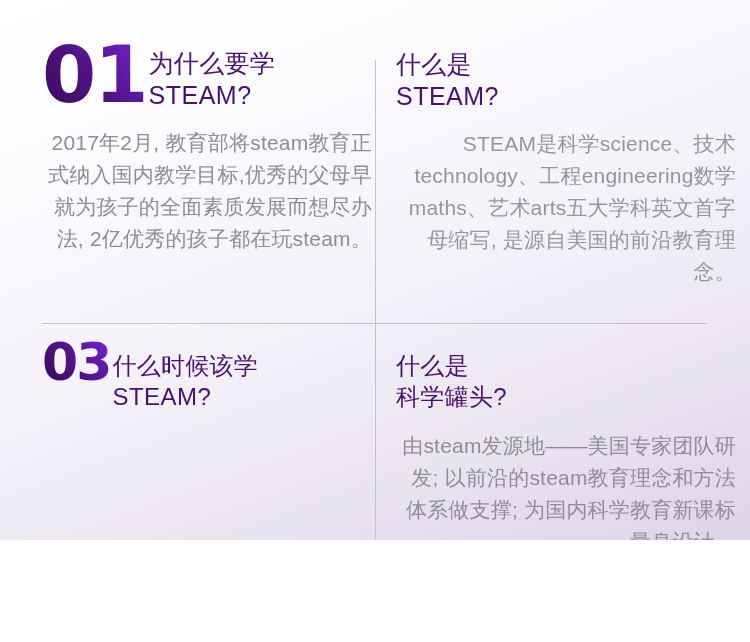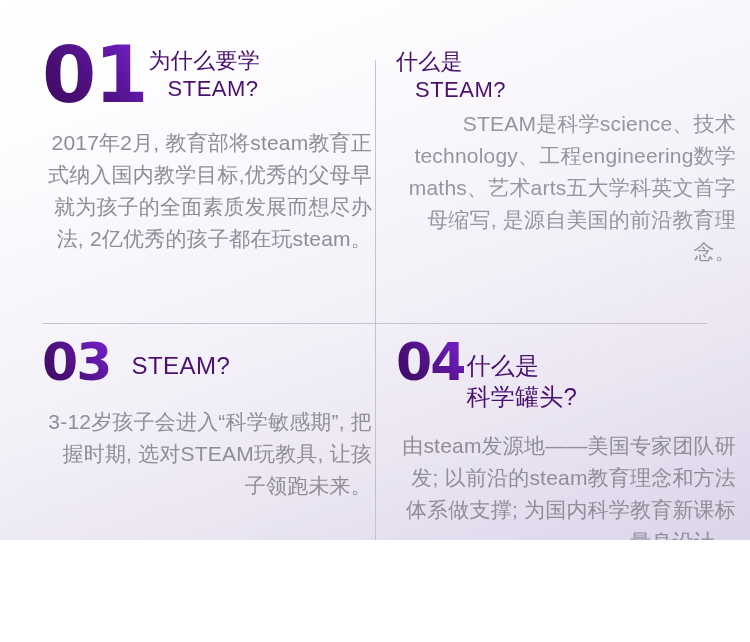--- a/index.html
+++ b/index.html
@@ -76,42 +76,42 @@
     -webkit-text-fill-color: transparent;
     flex: 0 0 auto;
     margin-right: 2px;
     white-space: nowrap;
   }
   .block-03 .numeral,
   .block-04 .numeral { font-size: 52px; }
 
   .title {
     color: #4a1070;
-    font-size: 22px;
+    font-size: 25px;
     line-height: 1.28;
     padding-top: 9px;
     letter-spacing: .3px;
     white-space: nowrap;
   }
   .block-02 .title { padding-top: 10px; }
   .block-03 .title { padding-top: 13px; font-size: 24px; }
   .block-04 .title { padding-top: 13px; font-size: 24px; }
   .title .line { display: block; }
-  .title .line-latin { letter-spacing: .5px; margin-left: 19px; }
+  .title .line-latin { letter-spacing: .5px; }
 
   
   .body-text {
     margin-top: 14px;
     color: #8e8c96;
     font-size: 21px;
     line-height: 1.52;
     letter-spacing: .2px;
     text-align: right;
   }
-  .block-02 .body-text { margin-top: 4px; color: #96949e; }
+  .block-02 .body-text { margin-top: 16px; color: #96949e; }
   .block-03 .body-text { margin-top: 18px; color: #8f8d98; }
   .block-04 .body-text { margin-top: 18px; color: #8f8d98; }
 </style>
 </head>
 <body>
 
 <div class="poster">
 
   <div class="divider-h"></div>
   <div class="divider-v"></div>
@@ -134,29 +134,28 @@
         <span class="line line-latin">STEAM?</span>
       </div>
     </div>
     <div class="body-text">STEAM是科学science、技术technology、工程engineering数学maths、艺术arts五大学科英文首字母缩写, 是源自美国的前沿教育理念。</div>
   </div>
 
   <div class="block block-03">
     <div class="head">
       <div class="numeral">03</div>
       <div class="title">
+        <span class="line">什么时候该学</span>
         <span class="line line-latin">STEAM?</span>
       </div>
     </div>
-    <div class="body-text">3-12岁孩子会进入“科学敏感期”, 把握时期, 选对STEAM玩教具, 让孩子领跑未来。</div>
   </div>
 
   <div class="block block-04">
     <div class="head">
-      <div class="numeral">04</div>
       <div class="title">
         <span class="line">什么是</span>
         <span class="line">科学罐头?</span>
       </div>
     </div>
     <div class="body-text">由steam发源地——美国专家团队研发; 以前沿的steam教育理念和方法体系做支撑; 为国内科学教育新课标量身设计。</div>
   </div>
 
 </div>
 

